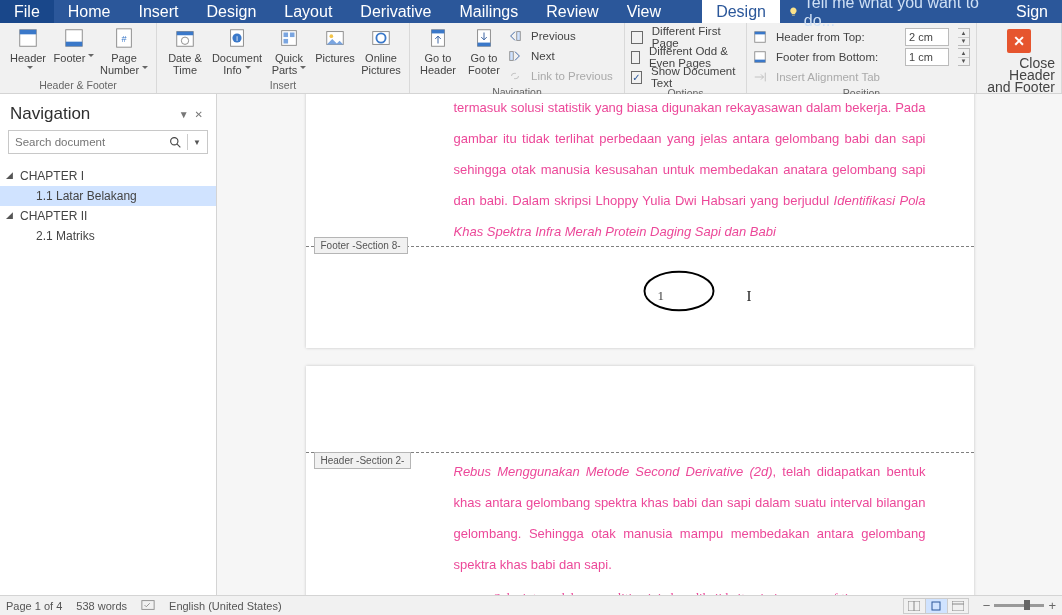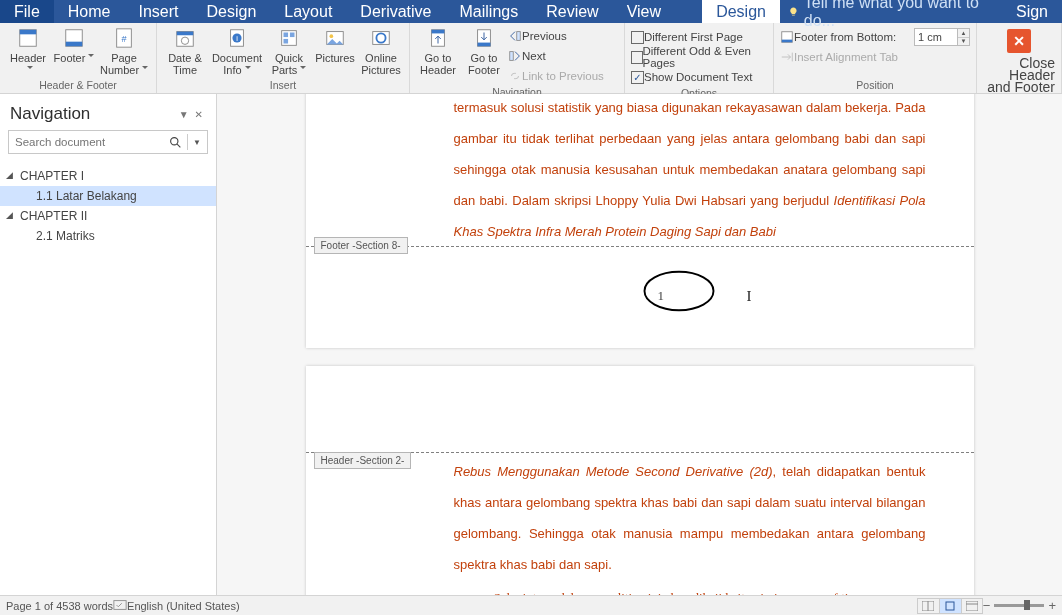--- a/index.html
+++ b/index.html
@@ -17,21 +17,21 @@
 
 .ribbon { height: 71px; background: #f1f1f1; border-bottom: 1px solid #d4d4d4; display: flex; }
 .group { border-right: 1px solid #d9d9d9; padding: 2px 6px 1px; display: flex; flex-direction: column; }
 .group-body { flex: 1; display: flex; align-items: flex-start; gap: 2px; }
 .group-label { text-align: center; font-size: 10.5px; color: #666; height: 14px; line-height: 14px; }
 .bigbtn { display: flex; flex-direction: column; align-items: center; justify-content: flex-start; width: 44px; padding-top: 2px; gap: 3px; font-size: 11px; color: #444; }
 .bigbtn .ico { width: 22px; height: 22px; }
 .bigbtn .lbl { text-align: center; line-height: 12px; }
 .bigbtn .dd::after { content: ""; display: inline-block; border: 3px solid transparent; border-top-color: #666; margin-left: 3px; vertical-align: 2px; }
 .smallcol { display: flex; flex-direction: column; gap: 2px; font-size: 11.5px; color: #444; padding-top: 2px; }
-.smallrow { display: flex; align-items: center; gap: 0; height: 18px; }
+.smallrow { display: flex; align-items: center; gap: 9px; height: 18px; }
 .smallrow .ico { width: 14px; height: 14px; }
 .smallrow.disabled { color: #aaa; }
 .check { width: 13px; height: 13px; border: 1px solid #6a6a6a; display: inline-flex; align-items: center; justify-content: center; font-size: 10px; color: #2b579a; }
 .poslabel { width: 120px; }
 .posinput { width: 44px; height: 18px; border: 1px solid #bbb; background: #fff; font-size: 11px; padding: 0 3px; display: inline-flex; align-items: center; }
 .spin { width: 12px; height: 18px; border: 1px solid #bbb; border-left: none; display: flex; flex-direction: column; }
 .spin div { flex: 1; display: flex; align-items: center; justify-content: center; font-size: 6px; color: #555; border-bottom: 1px solid #ccc; }
 .spin div:last-child { border-bottom: none; }
 .closebtn { display: flex; flex-direction: column; align-items: center; gap: 4px; width: 72px; padding-top: 4px; }
 .closebtn .x { width: 24px; height: 24px; background: #e6552e; display: flex; align-items: center; justify-content: center; color: #fff; font-size: 14px; font-weight: bold; border-radius: 2px; }
@@ -57,29 +57,29 @@
 .tree-item.sub { padding-left: 36px; }
 .tree-item .caret { position: absolute; left: 6px; top: 4px; font-size: 9px; color: #555; }
 
 
 .doc-surface { flex: 1; background: #f6f6f6; overflow: hidden; position: relative; }
 .page { background: #fff; margin: 0 auto 18px; width: 668px; box-shadow: 0 0 3px rgba(0,0,0,.2); position: relative; }
 .page1 { height: 260px; margin-top: -6px; }
 .page2 { height: 260px; }
 .hf-dashed { border-top: 1px dashed #808080; border-bottom: 1px dashed #808080; position: absolute; left: 0; right: 0; }
 .hf-label-box { position: absolute; background: #f1f1f1; border: 1px solid #b5b5b5; color: #555; font-size: 10px; padding: 2px 6px; }
-.bodytext { position: absolute; left: 148px; right: 48px; font-family: "Times New Roman", serif; font-size: 13px; color: #c2410c; text-align: justify; line-height: 31px; }
+.bodytext { position: absolute; left: 148px; right: 48px; font-family: "Times New Roman", serif; font-size: 13px; color: #ec4899; text-align: justify; line-height: 31px; }
 .bodytext .italic { font-style: italic; }
 .pagenum { position: absolute; font-family: "Times New Roman", serif; font-size: 13px; color: #444; }
 .annot-circle { position: absolute; width: 78px; height: 46px; }
 .annot-circle svg { width: 100%; height: 100%; }
 .text-cursor { position: absolute; width: 1px; height: 16px; font-family: serif; color: #222; font-size: 15px; }
 
 
-.statusbar { height: 20px; background: #f1f1f1; border-top: 1px solid #d4d4d4; display: flex; align-items: center; font-size: 11px; color: #555; padding: 2px 6px; }
+.statusbar { height: 20px; background: #f1f1f1; border-top: 1px solid #d4d4d4; display: flex; align-items: center; font-size: 11px; color: #555; padding: 2px 6px; gap: 14px; }
 .statusbar .spacer { flex: 1; }
 .statusbar .viewbtns { display: flex; gap: 0; }
 .statusbar .vbtn { width: 22px; height: 16px; border: 1px solid #ccc; border-right: none; display: flex; align-items: center; justify-content: center; font-size: 9px; color: #666; }
 .statusbar .vbtn:last-child { border-right: 1px solid #ccc; }
 .statusbar .zoom { display: flex; align-items: center; gap: 4px; font-size: 13px; color: #666; }
 .statusbar .ztrack { width: 50px; height: 3px; background: #999; position: relative; }
 .statusbar .zthumb { position: absolute; width: 6px; height: 10px; background: #666; top: -4px; left: 60%; }
 
 .ico svg { width: 100%; height: 100%; }
 </style>
@@ -253,20 +253,32 @@
     </div>
     <div class="group-label">Options</div>
   </div>
 
   <div class="group">
     <div class="group-body">
       <div class="smallcol" style="padding-top:3px">
         <div class="smallrow">
             <span class="ico"><svg viewBox="0 0 16 16">
                 <rect x="2" y="2" width="12" height="12" fill="#fff" stroke="#888"></rect>
+                <rect x="2" y="2" width="12" height="3" fill="#3a78c9"></rect>
+              </svg></span>
+            <span class="poslabel">Header from Top:</span>
+            <span class="posinput">2 cm</span>
+            <span class="spin">
+              <div>▲</div>
+              <div>▼</div>
+            </span>
+          </div>
+        <div class="smallrow">
+            <span class="ico"><svg viewBox="0 0 16 16">
+                <rect x="2" y="2" width="12" height="12" fill="#fff" stroke="#888"></rect>
                 <rect x="2" y="11" width="12" height="3" fill="#3a78c9"></rect>
               </svg></span>
             <span class="poslabel">Footer from Bottom:</span>
             <span class="posinput">1 cm</span>
             <span class="spin">
               <div>▲</div>
               <div>▼</div>
             </span>
           </div>
         <div class="smallrow disabled">

